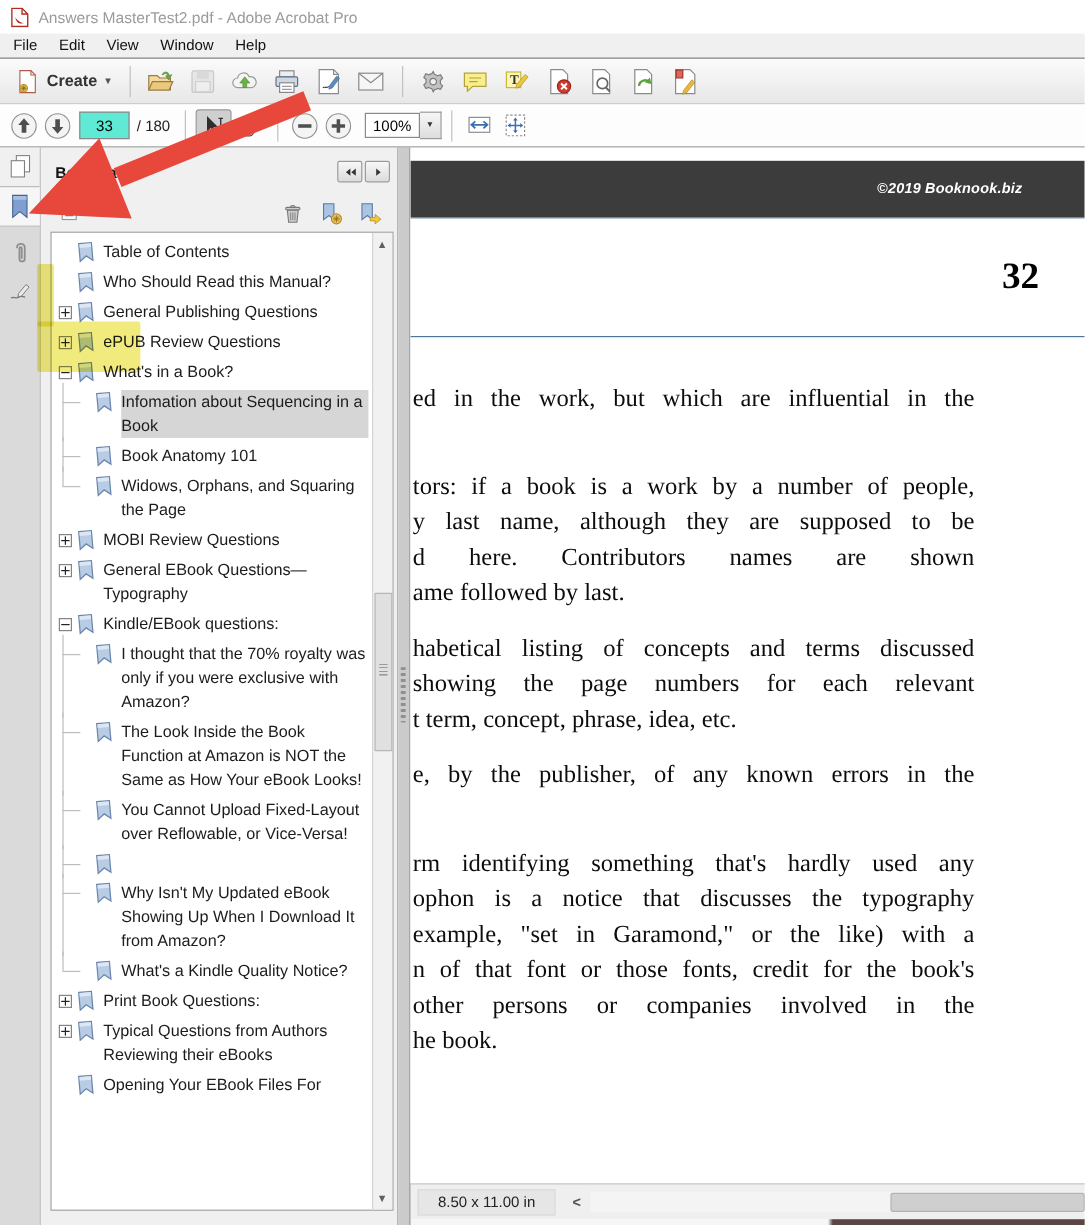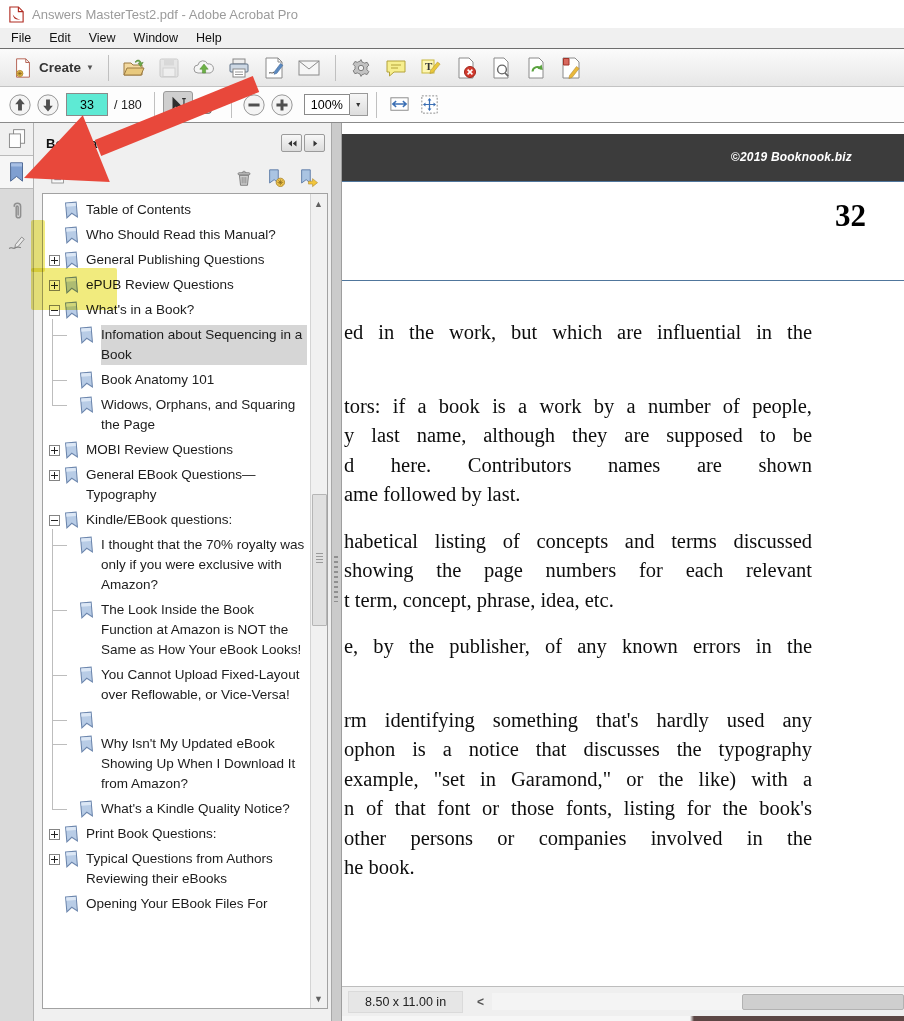--- a/index.html
+++ b/index.html
@@ -90,21 +90,21 @@
   .splitter{width:9px;flex:none;background:#cbcbcb;border-right:1px solid #9e9e9e;position:relative}
   .splitter .grip{position:absolute;left:2px;width:4px;top:433px;height:46px;
         background:repeating-linear-gradient(#8f8f8f 0 2px,transparent 2px 5px)}
 
   .doccol{flex:1;display:flex;flex-direction:column;min-width:0}
   .docarea{height:863px;background:#fff;position:relative;overflow:hidden}
   .darkband{margin-top:11px;height:47px;background:#3c3c3c;position:relative}
   .copyright{position:absolute;right:52px;top:0;line-height:47px;color:#fff;
              font-size:12px;font-weight:bold;font-style:italic;letter-spacing:.2px}
   .pagenumbox{height:98px;border-top:1px solid #50769c;border-bottom:1px solid #50769c;position:relative}
-  .pagenum{position:absolute;right:38px;top:16px;font-family:"Liberation Serif",serif;
+  .pagenum{position:absolute;right:38px;top:30px;font-family:"Liberation Serif",serif;
            font-weight:bold;font-size:31px;color:#000}
   .textblock{padding:37px 92px 0 2px;font-family:"Liberation Serif",serif;font-size:20.5px;
              line-height:29.5px;color:#0d0d0d}
   .textblock .p.large{margin-top:44px}
   .textblock .p.small{margin-top:17px}
   .dl.sp{text-align:justify;text-align-last:justify}
 
   .statusbar{height:29px;background:#efefef;border-top:1px solid #bdbdbd;display:flex;align-items:center;padding-left:6px}
   .sizebox{background:#e6e6e6;border:1px solid #dadada;font-size:12.5px;color:#222;
            padding:3px 16px;margin-right:14px}
@@ -577,21 +577,21 @@
             <div class="dl sp">showing  the  page  numbers  for  each  relevant</div>
             <div class="dl">t term, concept, phrase, idea, etc.</div>
           </div>
           <div class="p small">
             <div class="dl sp">e, by the publisher, of any known errors in the</div>
           </div>
           <div class="p large">
             <div class="dl sp">rm identifying something that's hardly used any</div>
             <div class="dl sp">ophon is a notice that discusses the typography</div>
             <div class="dl sp">example, "set in Garamond," or the like) with a</div>
-            <div class="dl sp">n of that font or those fonts, listing for the book's</div>
+            <div class="dl sp">n of that font or those fonts, credit for the book's</div>
             <div class="dl sp">other  persons  or  companies  involved  in  the</div>
             <div class="dl">he book.</div>
           </div>
         </div>
     </div>
     <div class="statusbar">
       <span class="sizebox">8.50 x 11.00 in</span>
       <span class="hleft">&lt;</span>
       <div class="htrack">
         <div class="hthumb"></div>

